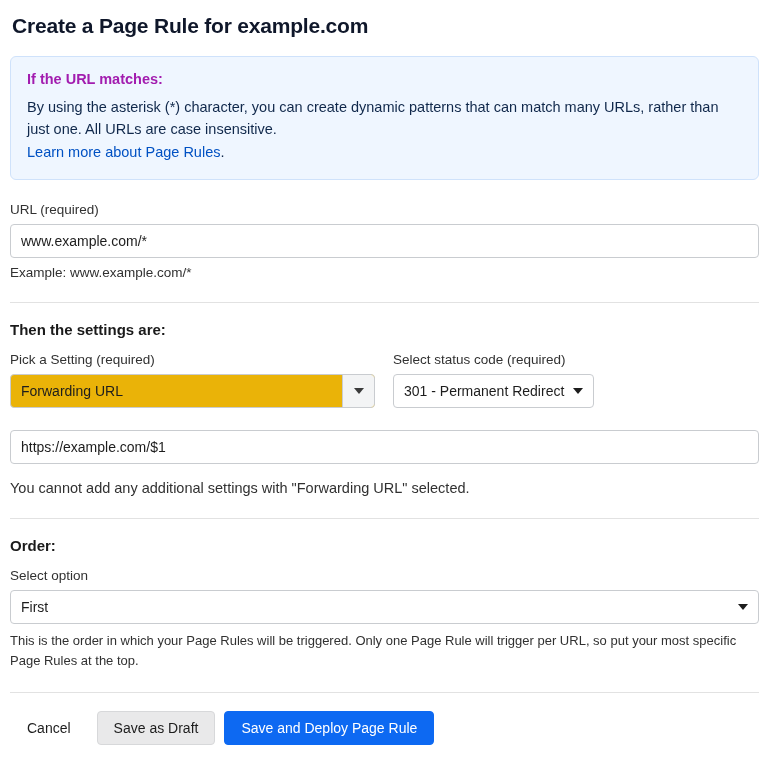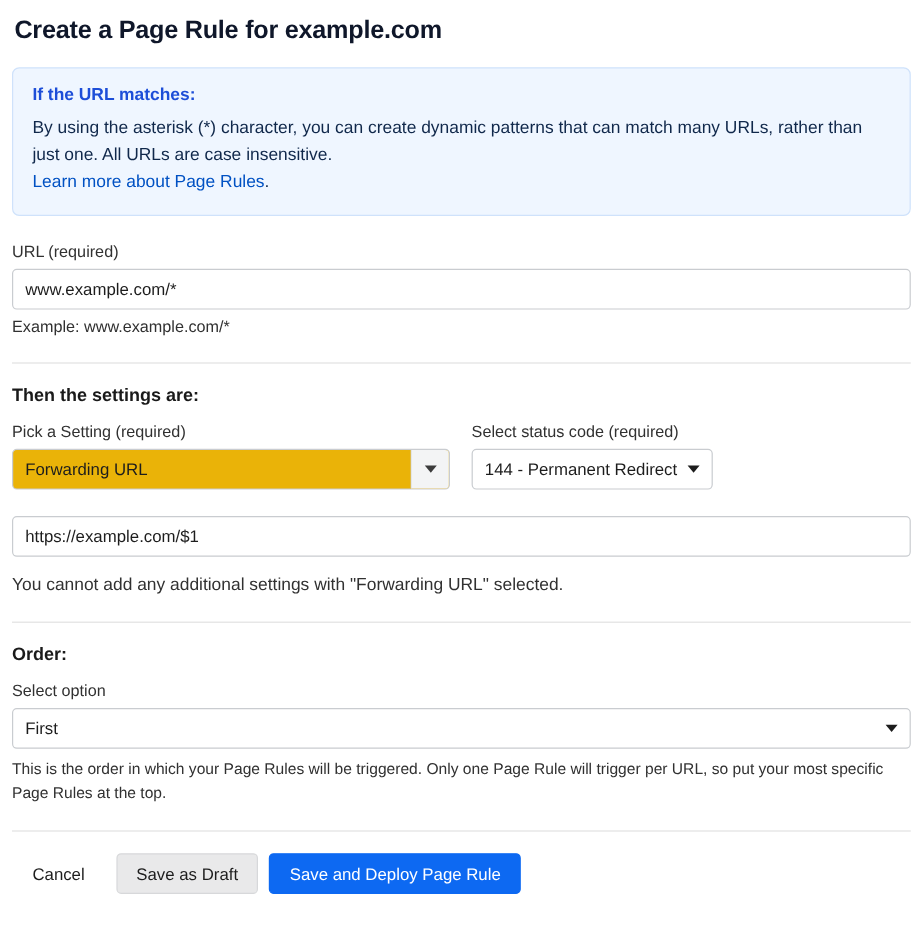--- a/index.html
+++ b/index.html
@@ -31,21 +31,21 @@
   .info-box {
     background: #eff6ff;
     border: 1px solid #cfe2fb;
     border-radius: 6px;
     padding: 14px 16px 16px 16px;
     margin-bottom: 22px;
   }
   .info-title {
     font-size: 14.5px;
     font-weight: bold;
-    color: #1d4ed8;
+    color: #a21caf;
     margin-bottom: 9px;
   }
   .info-text {
     font-size: 14.5px;
     line-height: 1.55;
     color: #10284b;
   }
   .info-link {
     color: #0051c3;
     cursor: pointer;
@@ -248,21 +248,21 @@
         <span class="value">Forwarding URL</span>
         <span class="arrow-btn">
           <span class="caret-down"></span>
         </span>
       </div>
     </div>
 
     <div class="col-status">
       <div class="field-label">Select status code (required)</div>
       <div class="select-plain">
-        <span class="value">144 - Permanent Redirect</span>
+        <span class="value">301 - Permanent Redirect</span>
         <span class="caret-small"></span>
       </div>
     </div>
   </div>
 
   <div style="height:22px"></div>
 
   <input class="text-input" value="https://example.com/$1" style="">
 
   <div class="note-text">You cannot add any additional settings with "Forwarding URL" selected.</div>

